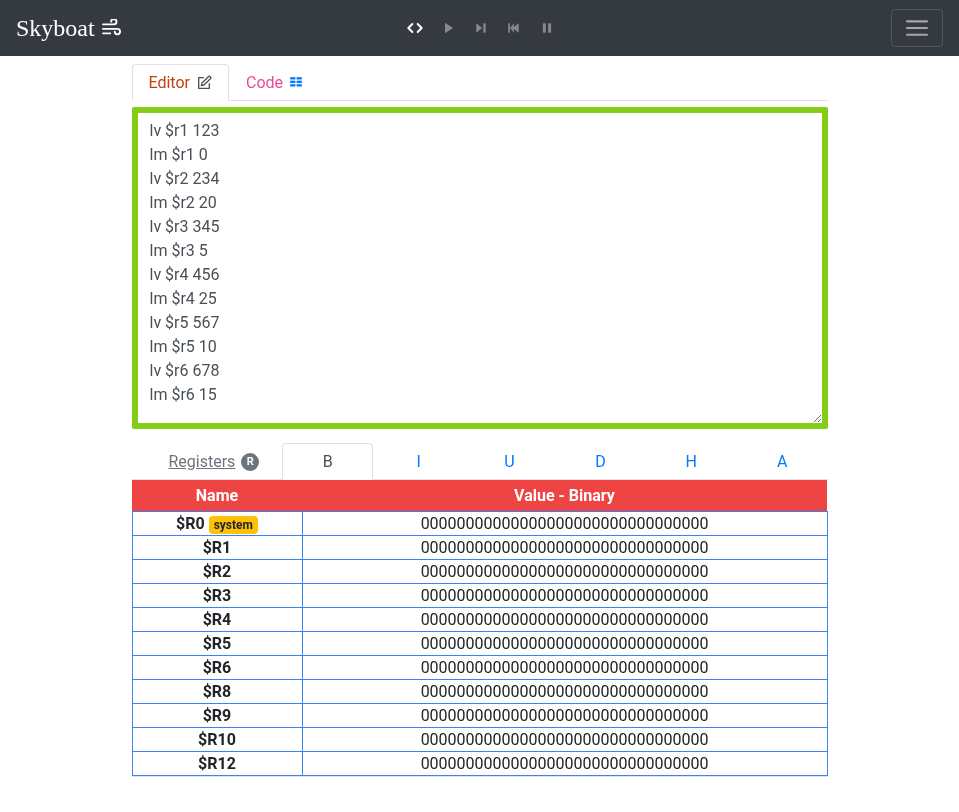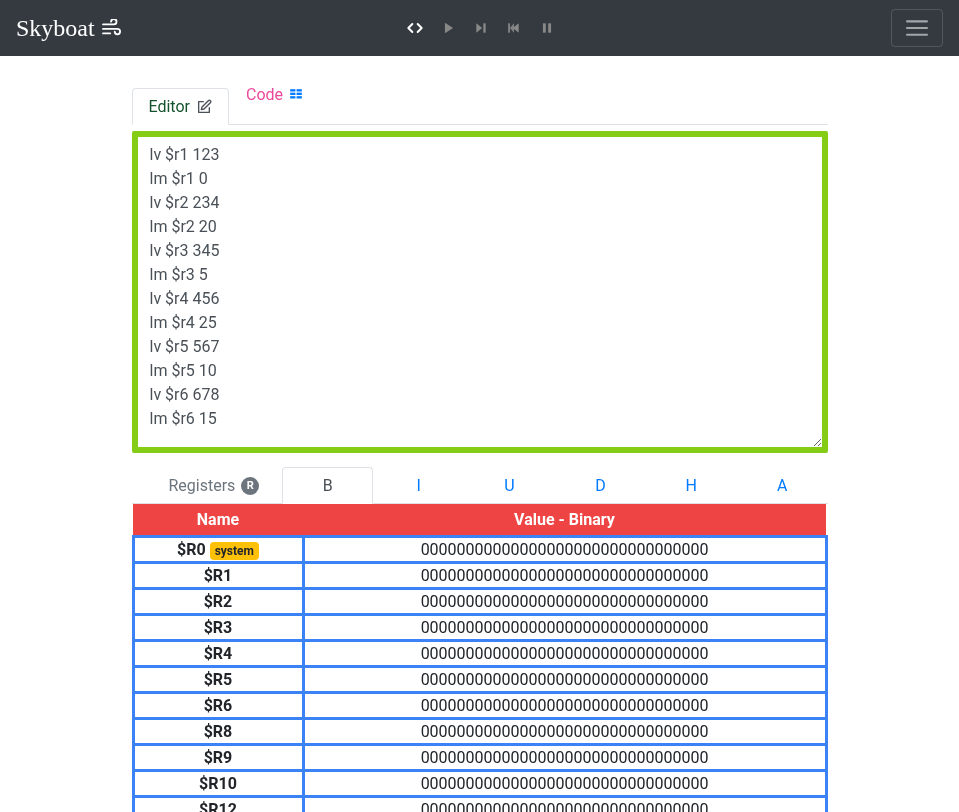--- a/index.html
+++ b/index.html
@@ -82,24 +82,23 @@
     border: 1px solid transparent;
     border-top-left-radius: 4px;
     border-top-right-radius: 4px;
     color: #ec4899;
     margin-bottom: -1px;
     display: flex;
     align-items: center;
     gap: 6px;
   }
   .tab.active {
-    color: #14532d;
+    color: #c2410c;
     background: #fff;
     border-color: #dee2e6 #dee2e6 #fff;
-    margin-top: 24px;
   }
   .tab-icon { display: inline-flex; }
   .editor-wrap {
     margin-top: 6px;
   }
   .editor {
     width: 100%;
     height: 322px;
     resize: both;
     padding: 6px 12px;
@@ -127,20 +126,21 @@
     margin-bottom: -1px;
     text-align: center;
     display: flex;
     align-items: center;
     gap: 6px;
   }
   .reg-tab.first {
     color: #6c757d;
     cursor: default;
     padding-left: 36px;
+    text-decoration: underline;
   }
   .reg-tab.active {
     color: #495057;
     background: #fff;
     border-color: #dee2e6 #dee2e6 #fff;
   }
   .reg-tab.fmt { flex: 1; justify-content: center; }
   .reg-badge-r {
     display: inline-flex;
     width: 18px; height: 18px;
@@ -164,21 +164,21 @@
   thead th {
     background: #ef4444;
     color: #fff;
     font-weight: 700;
     padding: 6px 8px;
     text-align: center;
     position: sticky;
     top: 0;
   }
   tbody td {
-    border: 3px solid #3b82f6;
+    border: 1px solid #3b82f6;
     padding: 2px 15px;
     text-align: center;
     font-size: 16px;
   }
   tbody td.name {
     font-weight: 700;
     width: 170px;
   }
   .badge-system {
     background: #ffc107;

